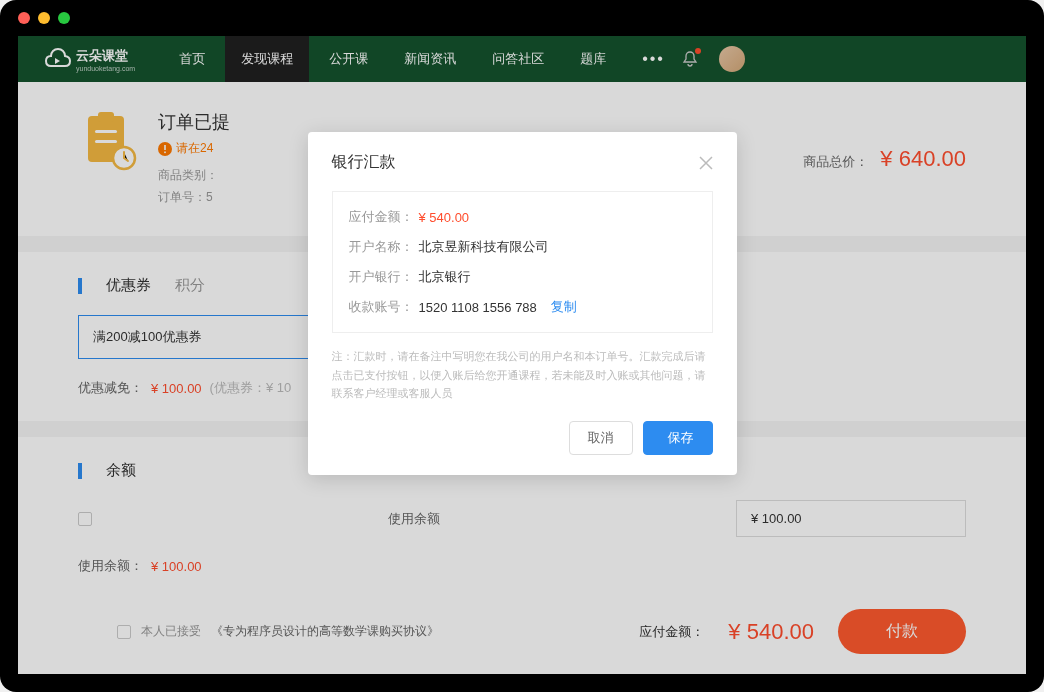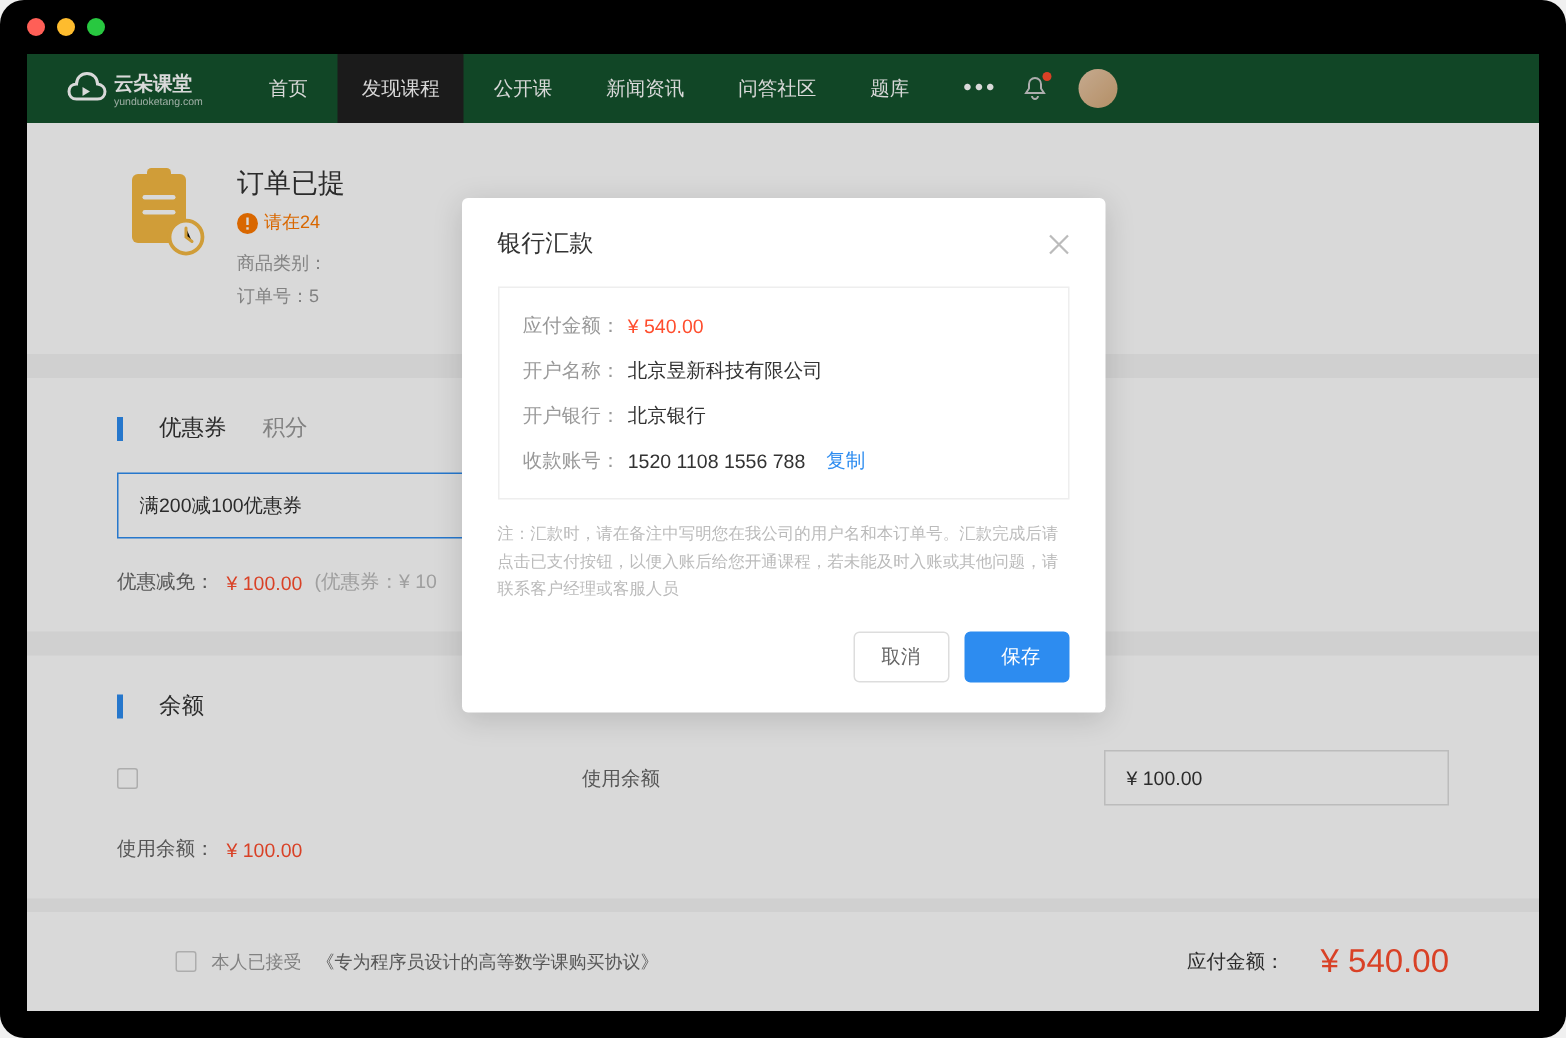--- a/index.html
+++ b/index.html
@@ -145,20 +145,24 @@
             <svg class="order-warning-icon" viewBox="0 0 14 14">
                 <circle cx="7" cy="7" r="7" fill="#ff7a00"></circle>
                 <rect x="6.2" y="3" width="1.6" height="5" fill="#fff"></rect>
                 <rect x="6.2" y="9.5" width="1.6" height="1.6" fill="#fff"></rect>
               </svg>
             <span class="order-warning-text">请在24</span>
           </div>
           <div class="order-meta">商品类别：</div>
           <div class="order-meta">订单号：5</div>
         </div>
+        <div class="order-total-row">
+          <span class="order-total-label">商品总价：</span>
+          <span class="order-total-value">¥ 640.00</span>
+        </div>
       </div>
 
       <div class="section">
         <div class="section-tabs">
           <div class="section-tab-bar"></div>
           <div class="section-tab">优惠券</div>
           <div class="section-tab inactive">积分</div>
         </div>
         <div class="coupon-box">满200减100优惠券</div>
         <div class="discount-row">
@@ -187,20 +191,21 @@
 
     <div class="footer">
       <div class="footer-left">
         <div class="checkbox"></div>
         <span>本人已接受</span>
         <span class="footer-link">《专为程序员设计的高等数学课购买协议》</span>
       </div>
       <div class="footer-right">
         <span class="footer-amount-label">应付金额：</span>
         <span class="footer-amount-value">¥ 540.00</span>
+        <button class="pay-btn">付款</button>
       </div>
     </div>
   </div>
 
   <div class="overlay">
     <div class="modal">
       <div class="modal-header">
         <div class="modal-title">银行汇款</div>
         <svg class="modal-close" viewBox="0 0 14 14">
             <path d="M1 1l12 12M13 1L1 13" stroke="currentColor" stroke-width="1.5"></path>

